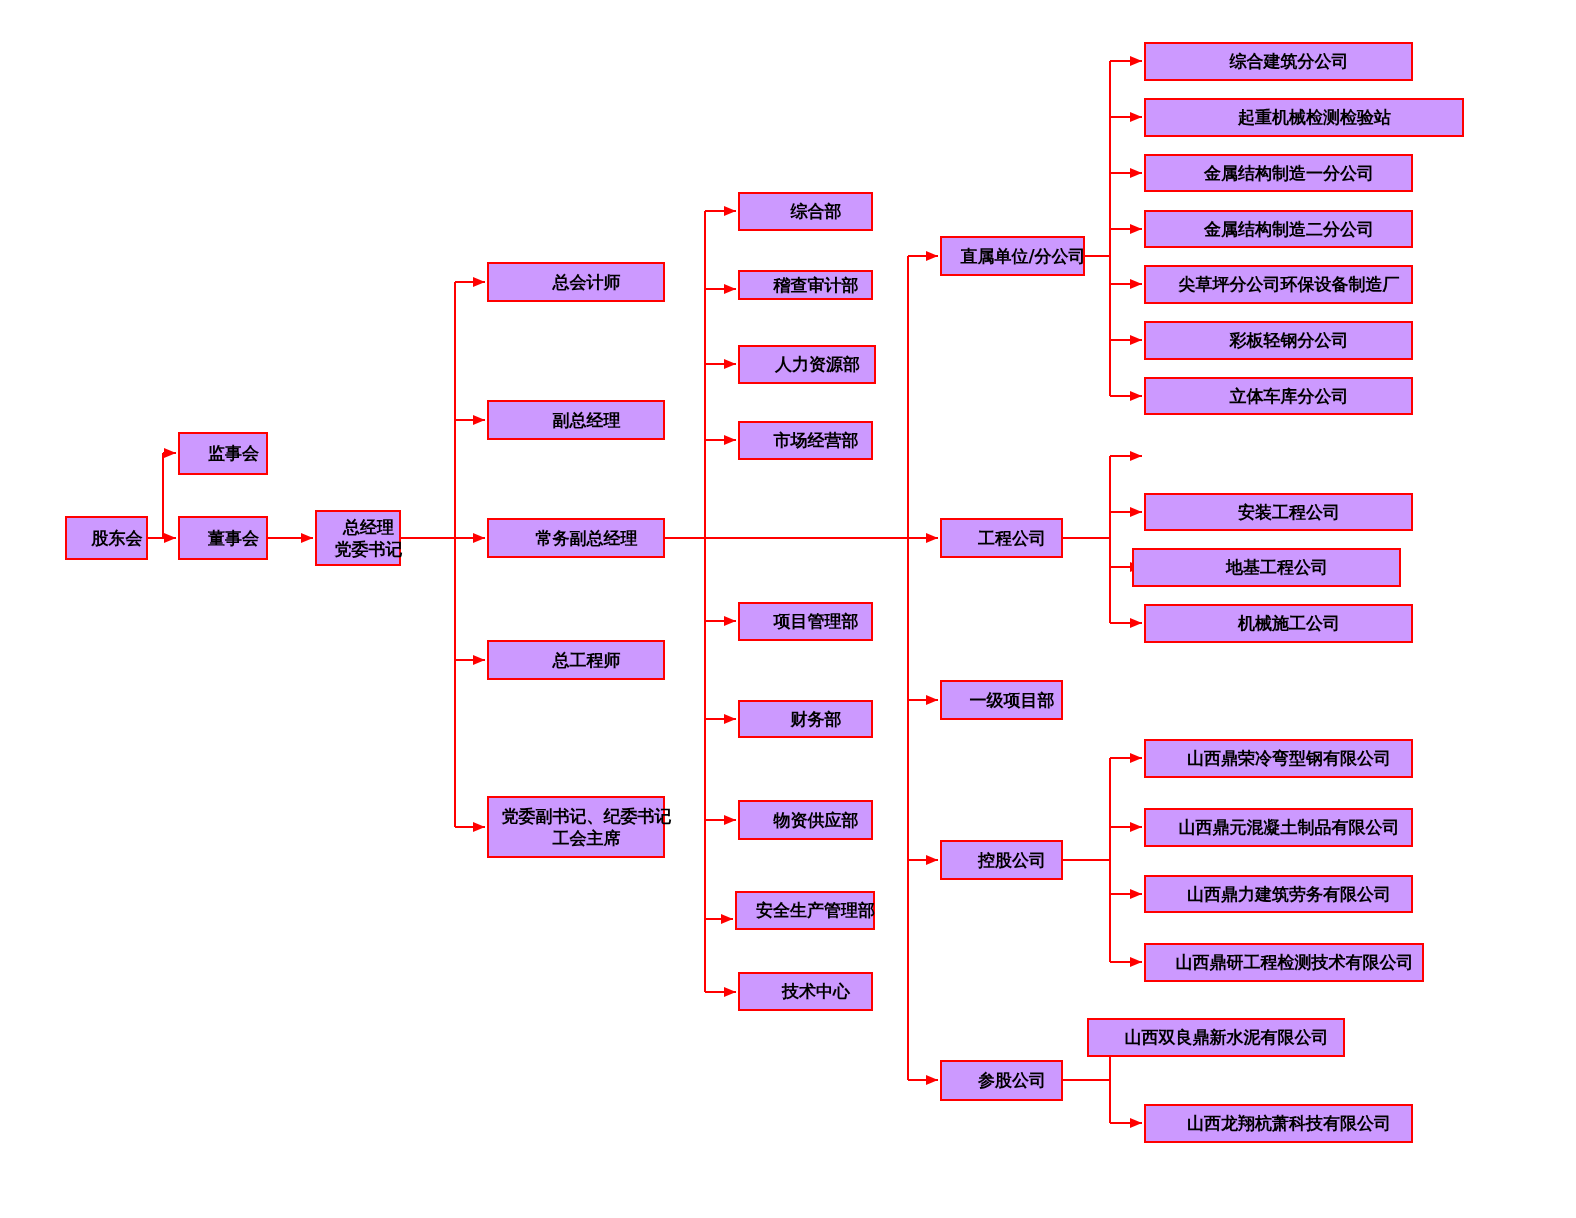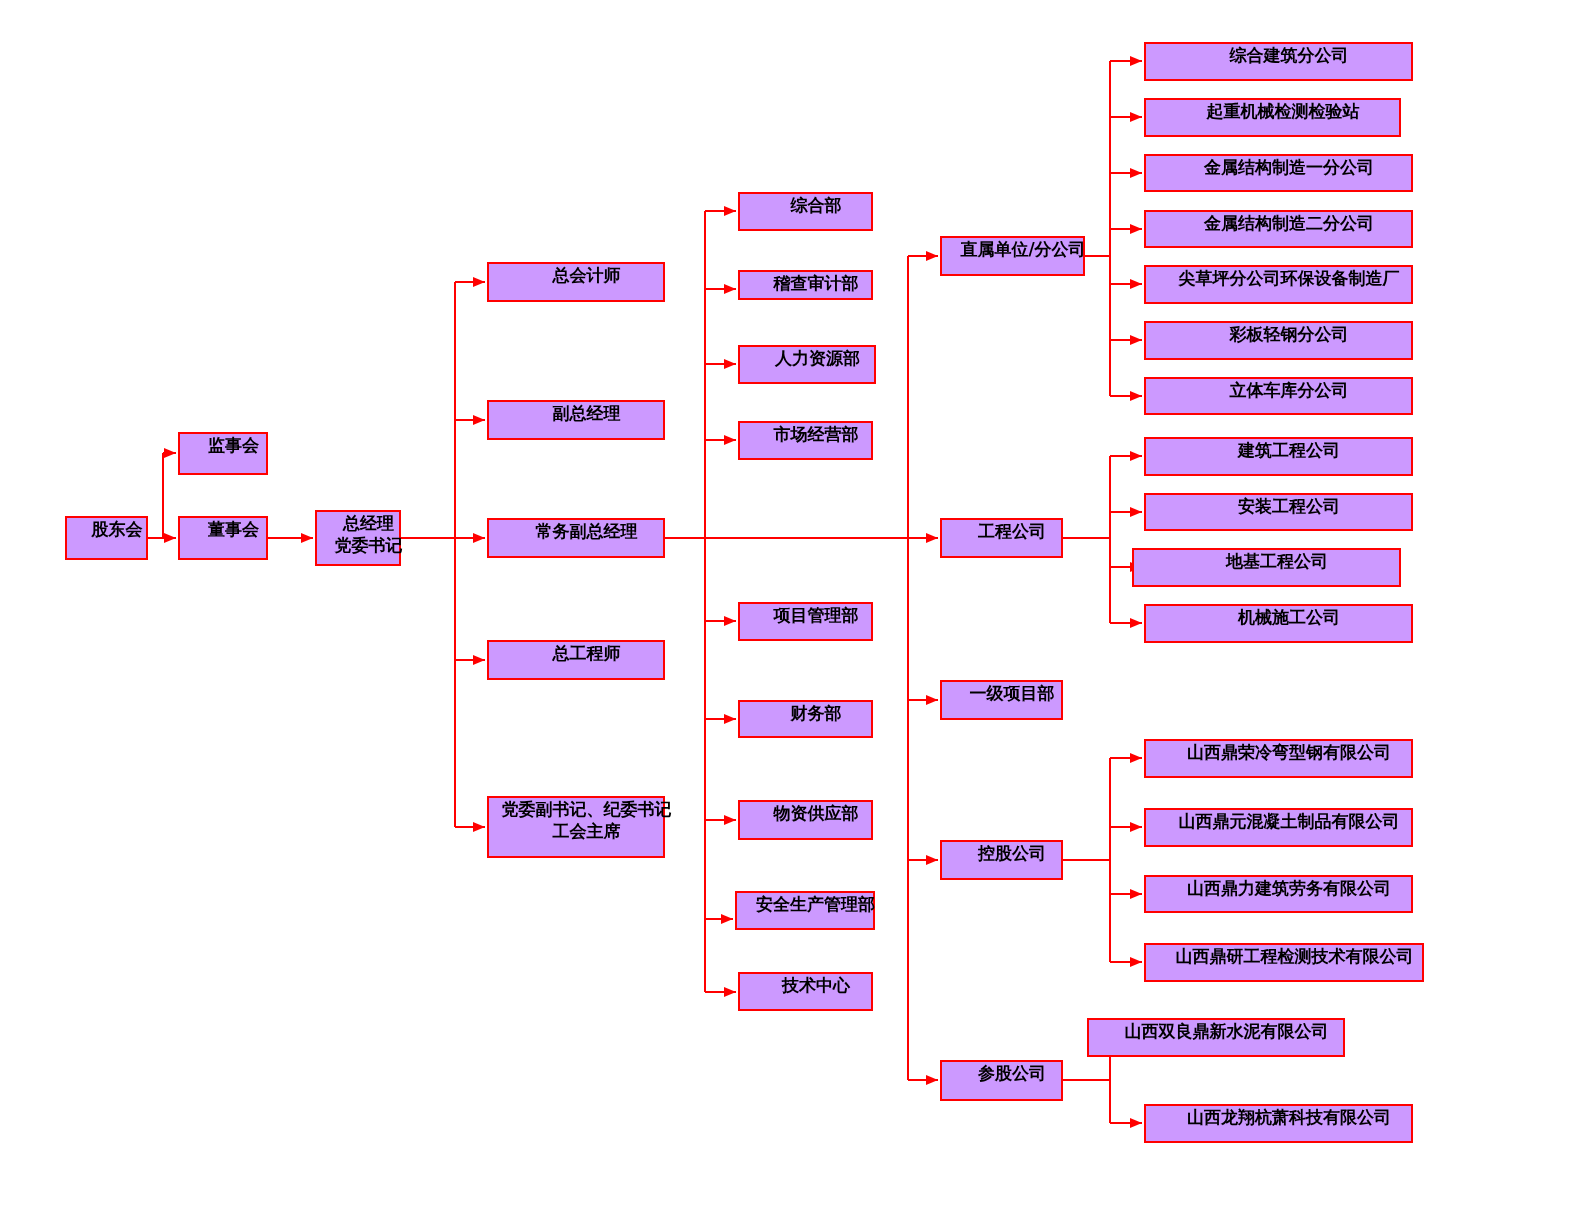--- a/index.html
+++ b/index.html
@@ -9,21 +9,21 @@
     position:relative;
     width:1576px; height:1218px;
     background:var(--page-bg,#ffffff);
     overflow:hidden;
   }
   .wires { position:absolute; left:0; top:0; width:1576px; height:1218px; }
   .wires path.line { stroke:var(--connector,#ff0000); stroke-width:2; fill:none; }
   .node {
     position:absolute;
     display:flex; flex-direction:column;
-    align-items:center; 
+    align-items:center; justify-content:center;
     background:var(--node-fill,#cc99ff);
     border:2px solid var(--node-border,#ff0000);
     color:var(--text,#000000);
     font-weight:bold;
     font-size:17px;
     line-height:1.3;
     text-align:center;
     white-space:nowrap;
     padding-left:21px;
   }
@@ -196,42 +196,39 @@
   <div class="node" style="left:940px;top:840px;width:123px;height:40px">
       <span class="lbl">控股公司</span>
     </div>
   <div class="node" style="left:940px;top:1060px;width:123px;height:41px">
       <span class="lbl">参股公司</span>
     </div>
 
   <div class="node" style="left:1144px;top:42px;width:269px;height:39px">
       <span class="lbl">综合建筑分公司</span>
     </div>
-  <div class="node" style="left:1144px;top:98px;width:257px;height:39px">
+  <div class="node" style="left:1144px;top:98px;width:320px;height:39px">
       <span class="lbl">起重机械检测检验站</span>
     </div>
   <div class="node" style="left:1144px;top:154px;width:269px;height:38px">
       <span class="lbl">金属结构制造一分公司</span>
     </div>
   <div class="node" style="left:1144px;top:210px;width:269px;height:38px">
       <span class="lbl">金属结构制造二分公司</span>
     </div>
   <div class="node" style="left:1144px;top:265px;width:269px;height:39px">
       <span class="lbl">尖草坪分公司环保设备制造厂</span>
     </div>
   <div class="node" style="left:1144px;top:321px;width:269px;height:39px">
       <span class="lbl">彩板轻钢分公司</span>
     </div>
   <div class="node" style="left:1144px;top:377px;width:269px;height:38px">
       <span class="lbl">立体车库分公司</span>
     </div>
 
-  <div class="node" style="left:1144px;top:437px;width:269px;height:39px">
-      <span class="lbl">建筑工程公司</span>
-    </div>
   <div class="node" style="left:1144px;top:493px;width:269px;height:38px">
       <span class="lbl">安装工程公司</span>
     </div>
   <div class="node" style="left:1132px;top:548px;width:269px;height:39px">
       <span class="lbl">地基工程公司</span>
     </div>
   <div class="node" style="left:1144px;top:604px;width:269px;height:39px">
       <span class="lbl">机械施工公司</span>
     </div>
 

